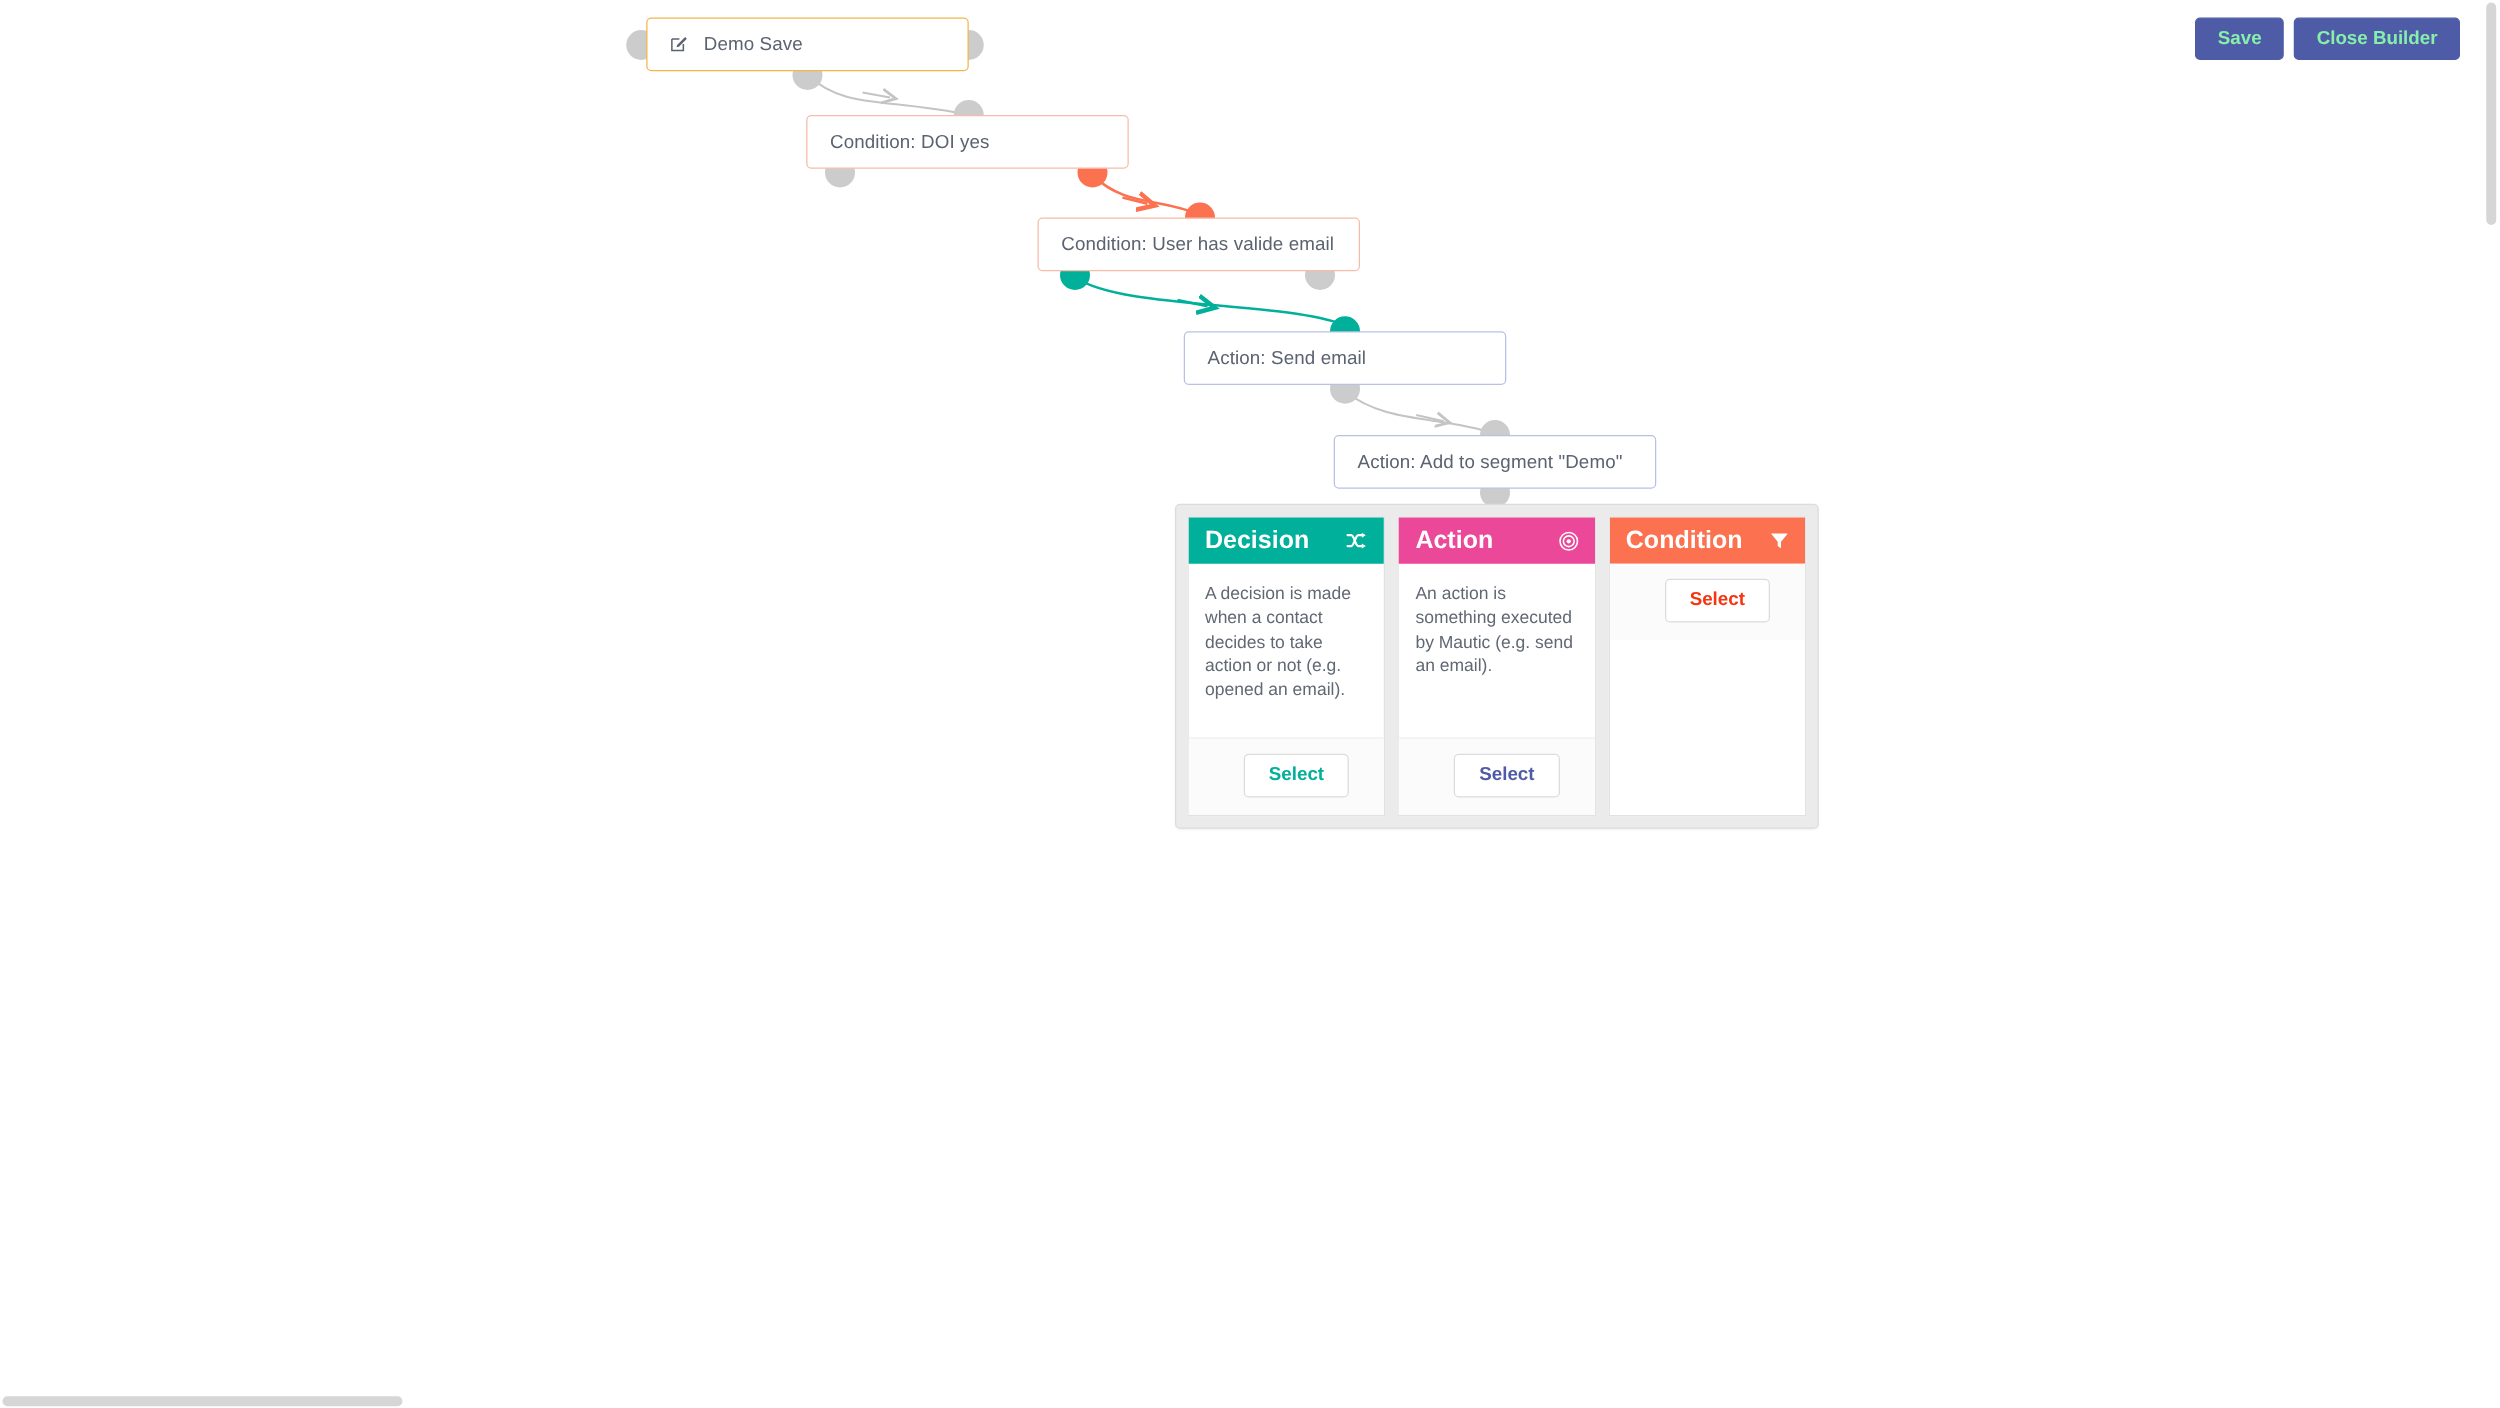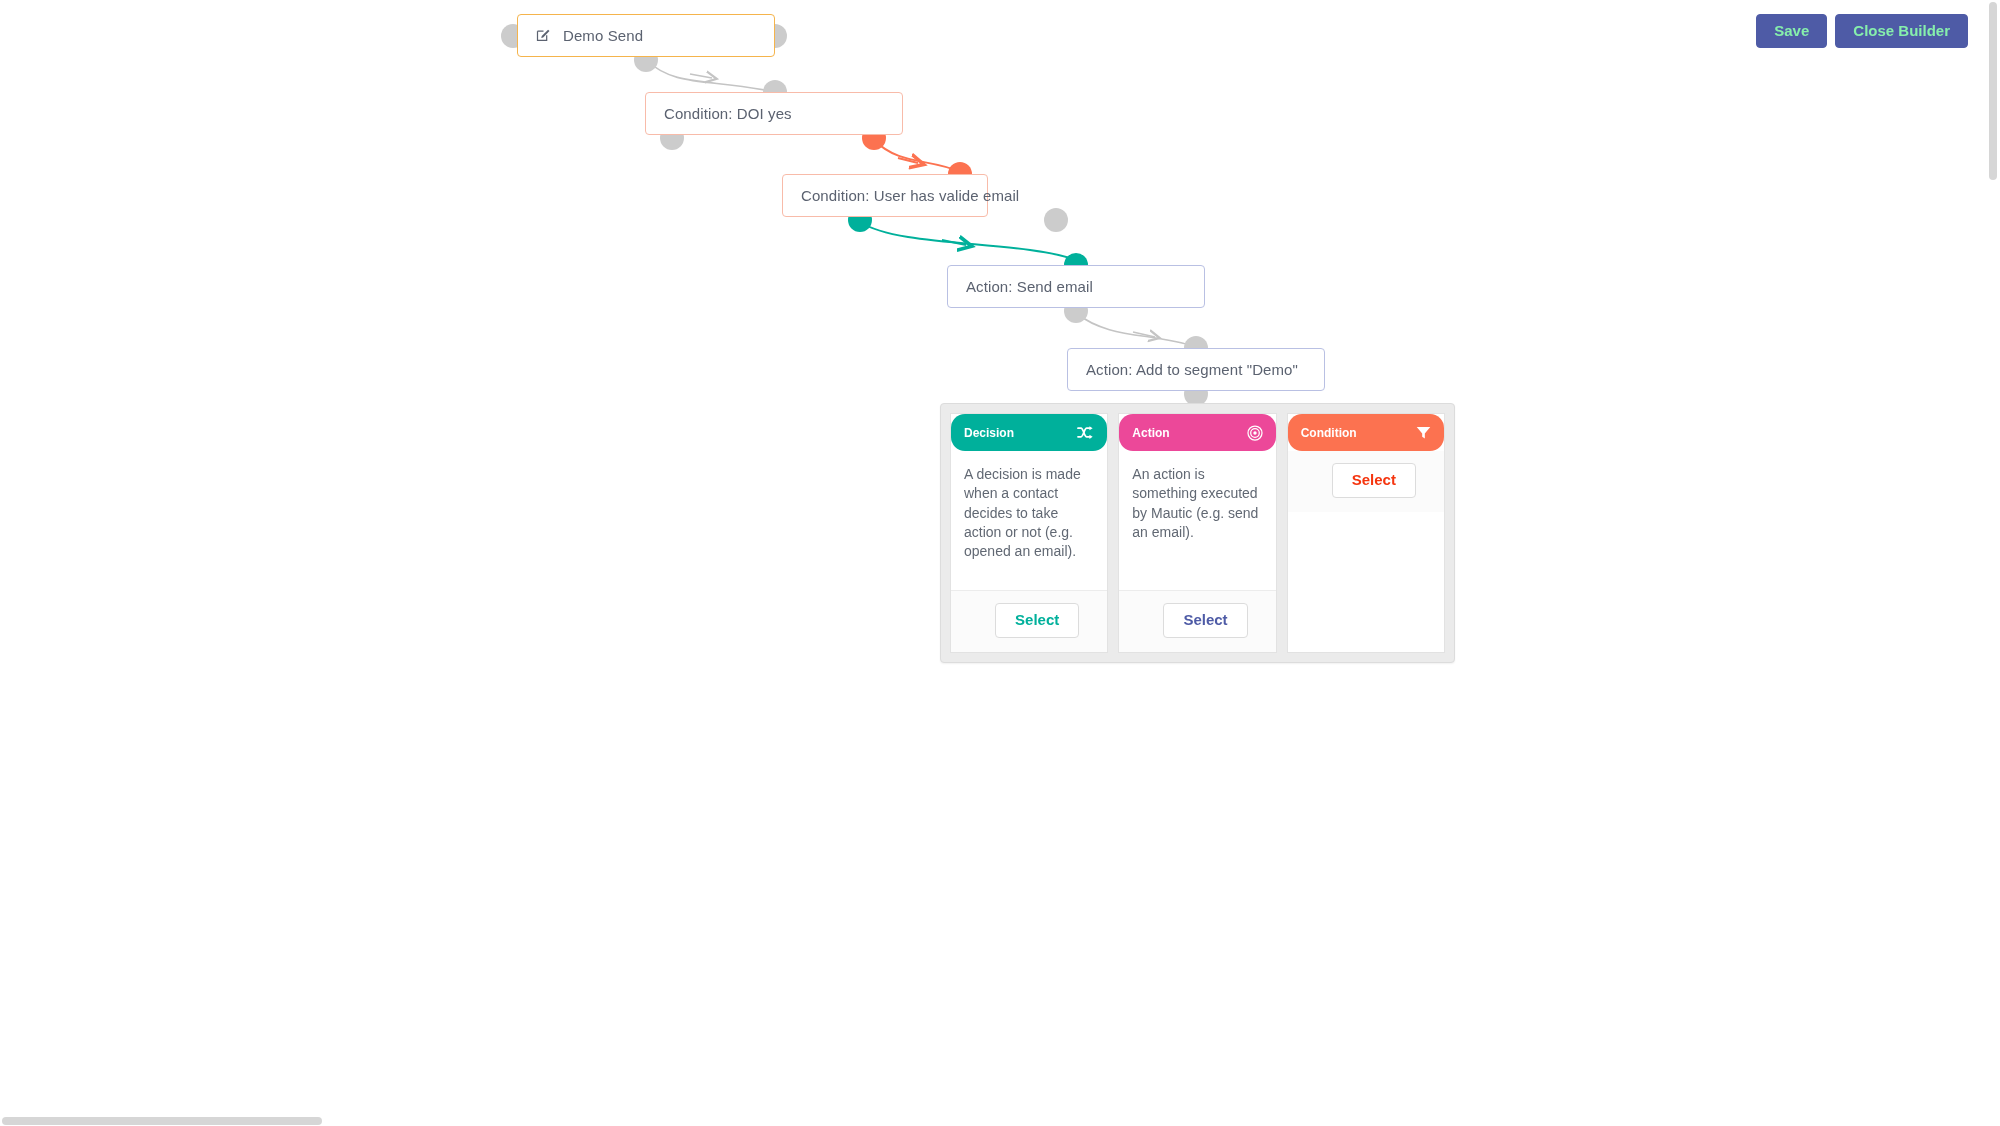--- a/index.html
+++ b/index.html
@@ -120,24 +120,23 @@
     flex-direction: column;
     min-width: 0;
   }
   .card-head {
     height: 37px;
     display: flex;
     align-items: center;
     justify-content: space-between;
     padding: 0 13px;
     color: #ffffff;
-    font-size: 12px;
+    font-size: 20px;
     font-weight: bold;
     font-family: "Liberation Sans", sans-serif;
-    border-radius: 14px;
   }
   .card-head .hicon { display: flex; align-items: center; }
   .card-body {
     padding: 14px 13px 10px 13px;
     font-size: 14px;
     line-height: 1.38;
     color: #616873;
     min-height: 140px;
     border-bottom: 1px solid #ececec;
     font-family: "Liberation Sans", sans-serif;
@@ -241,28 +240,28 @@
     <span class="dot" style="left:1184px; top:336px;"></span>
     <span class="dot" style="left:1184px; top:382px;"></span>
 
     <div class="node source" style="left:517px; top:14px; width:258px; height:43px;">
       <span class="node-icon">
         <svg width="15" height="15" viewBox="0 0 16 16" fill="none" stroke="#5b6270" stroke-width="1.3">
           <path d="M1.6 4.4 h6.4 M1.6 4.4 v9.8 h9.8 v-5.4"></path>
           <path d="M6.1 9.6 L12.9 2.8 L14.4 4.3 L7.6 11.1 L5.6 11.6 Z" fill="#5b6270" stroke="none"></path>
         </svg>
       </span>
-      <span class="node-label">Demo Send</span>
+      <span class="node-label">Demo Save</span>
     </div>
 
     <div class="node cond" style="left:645px; top:92px; width:258px; height:43px;">
       <span class="node-label">Condition: DOI yes</span>
     </div>
 
-    <div class="node cond" style="left:782px; top:174px; width:206px; height:43px;">
+    <div class="node cond" style="left:830px; top:174px; width:258px; height:43px;">
       <span class="node-label">Condition: User has valide email</span>
     </div>
 
     <div class="node action" style="left:947px; top:265px; width:258px; height:43px;">
       <span class="node-label">Action: Send email</span>
     </div>
 
     <div class="node action" style="left:1067px; top:348px; width:258px; height:43px;">
       <span class="node-label">Action: Add to segment "Demo"</span>
     </div>

